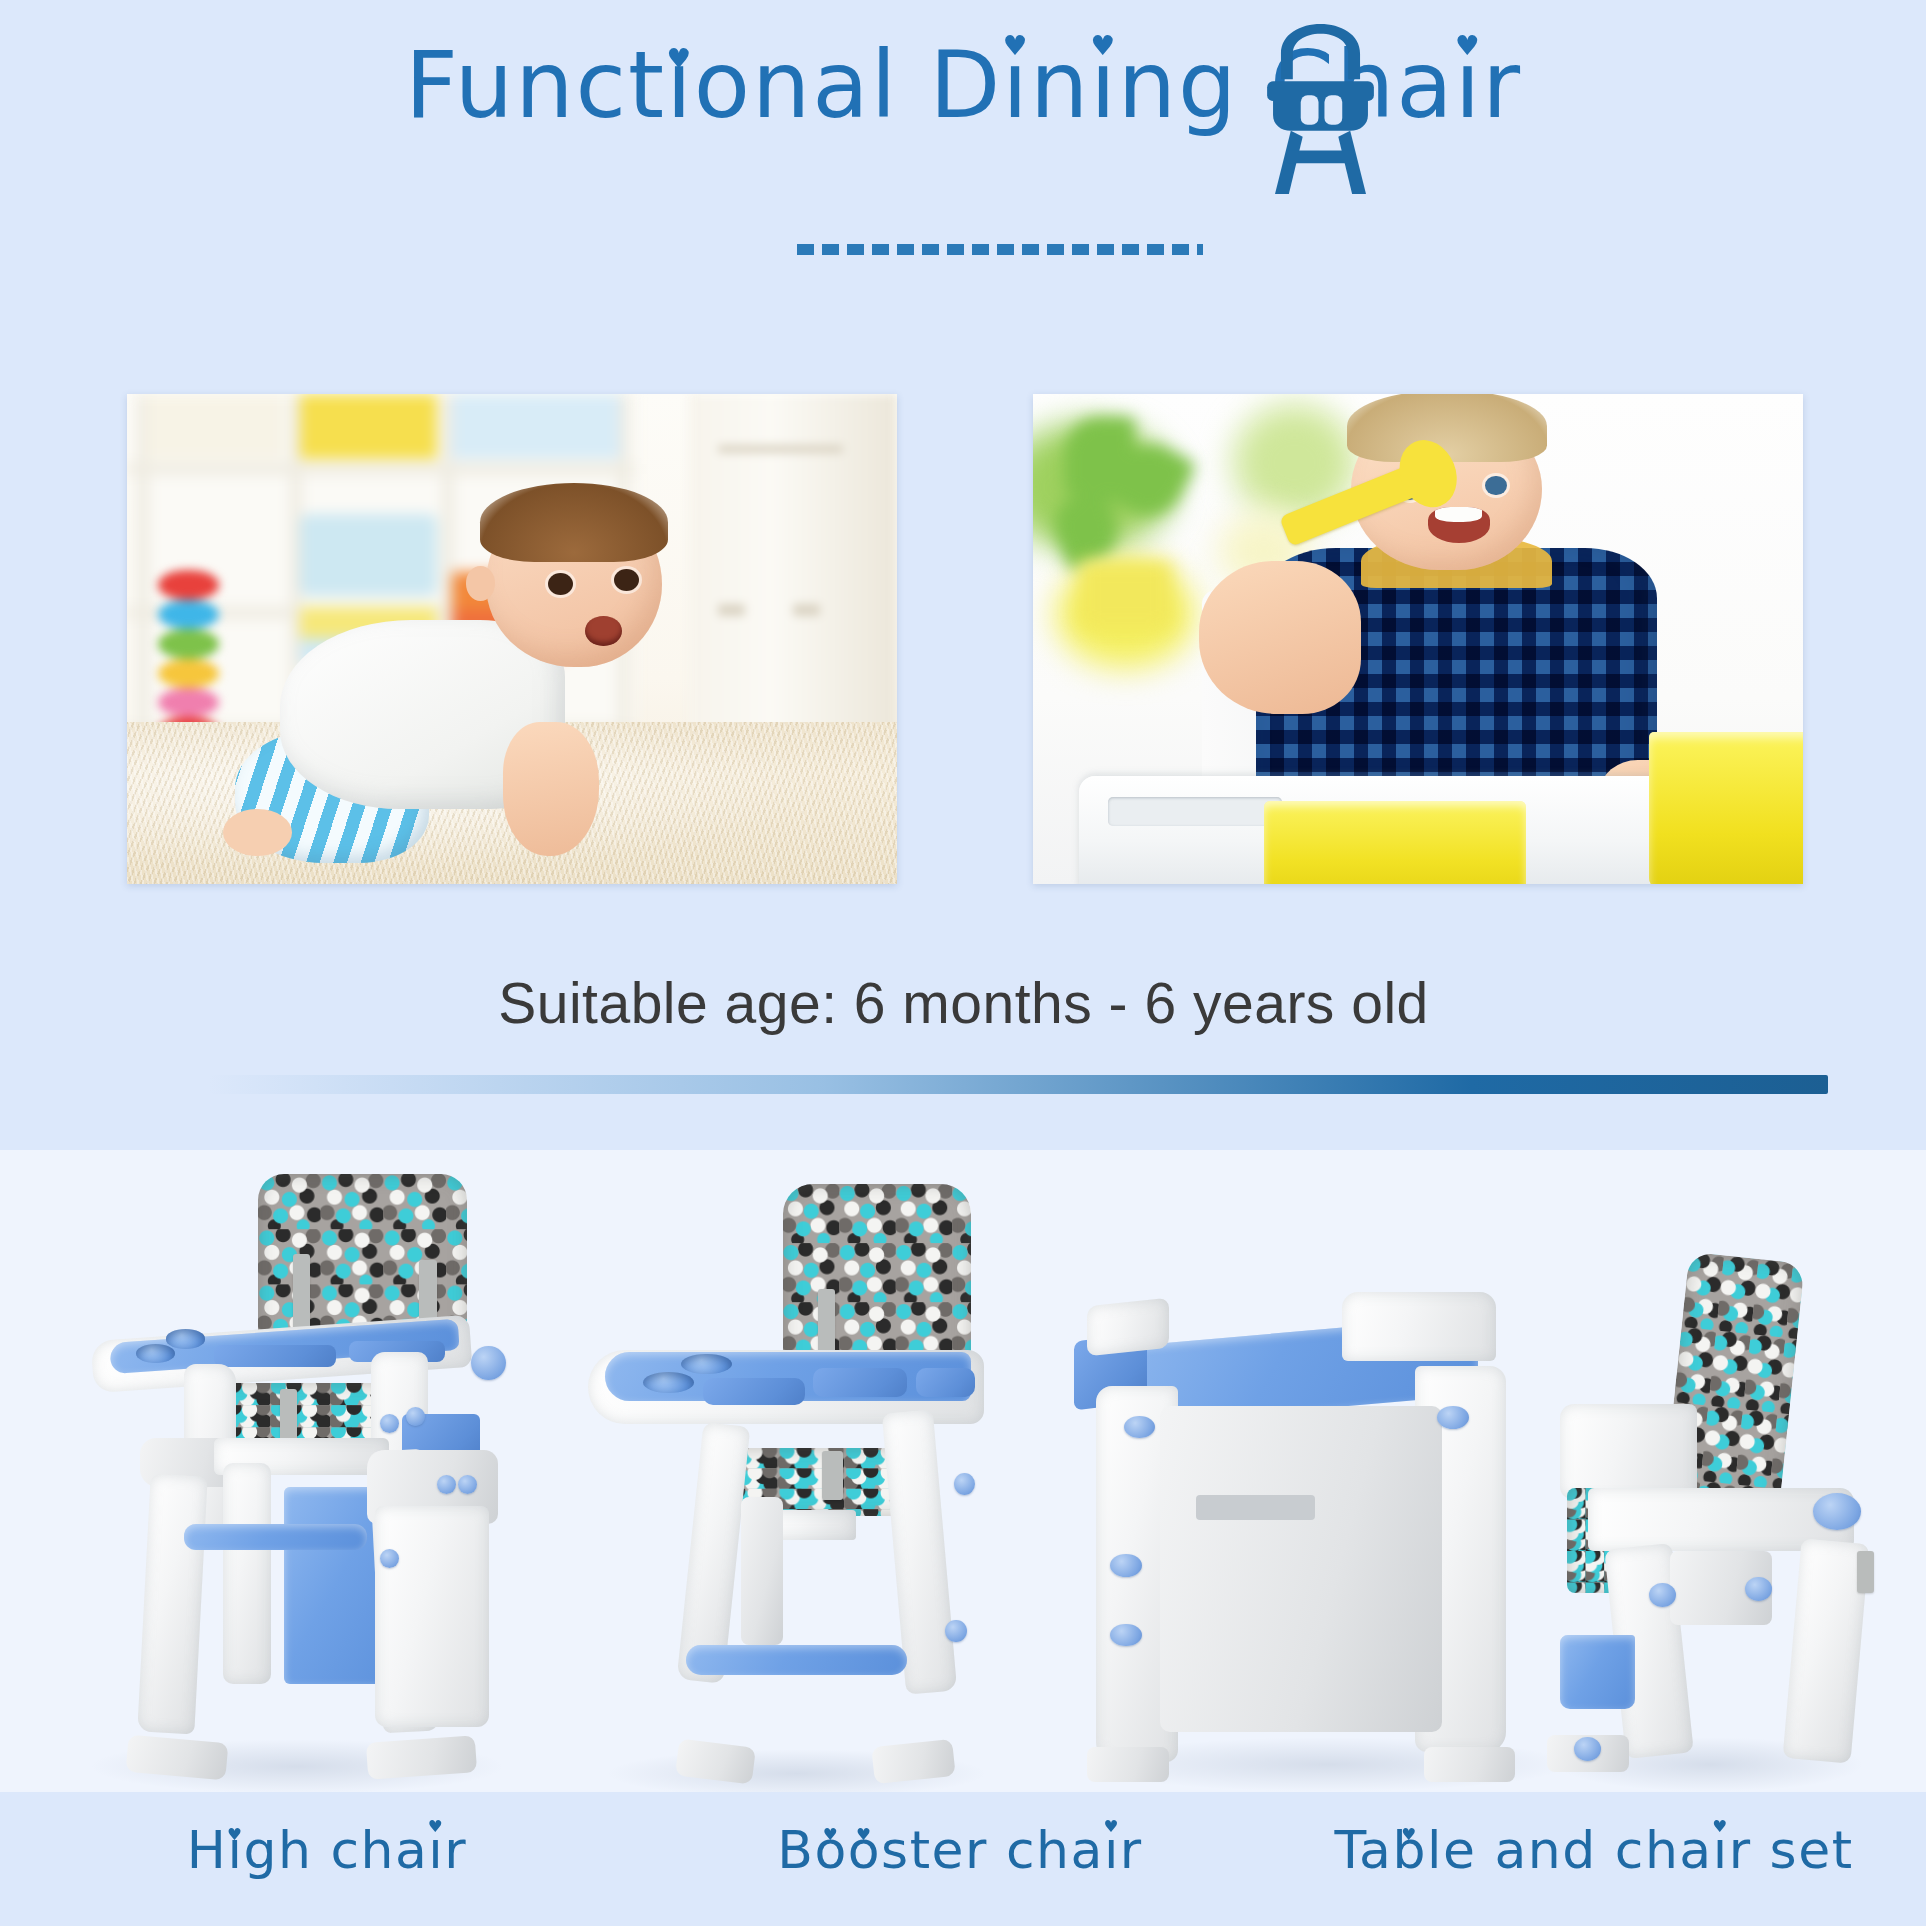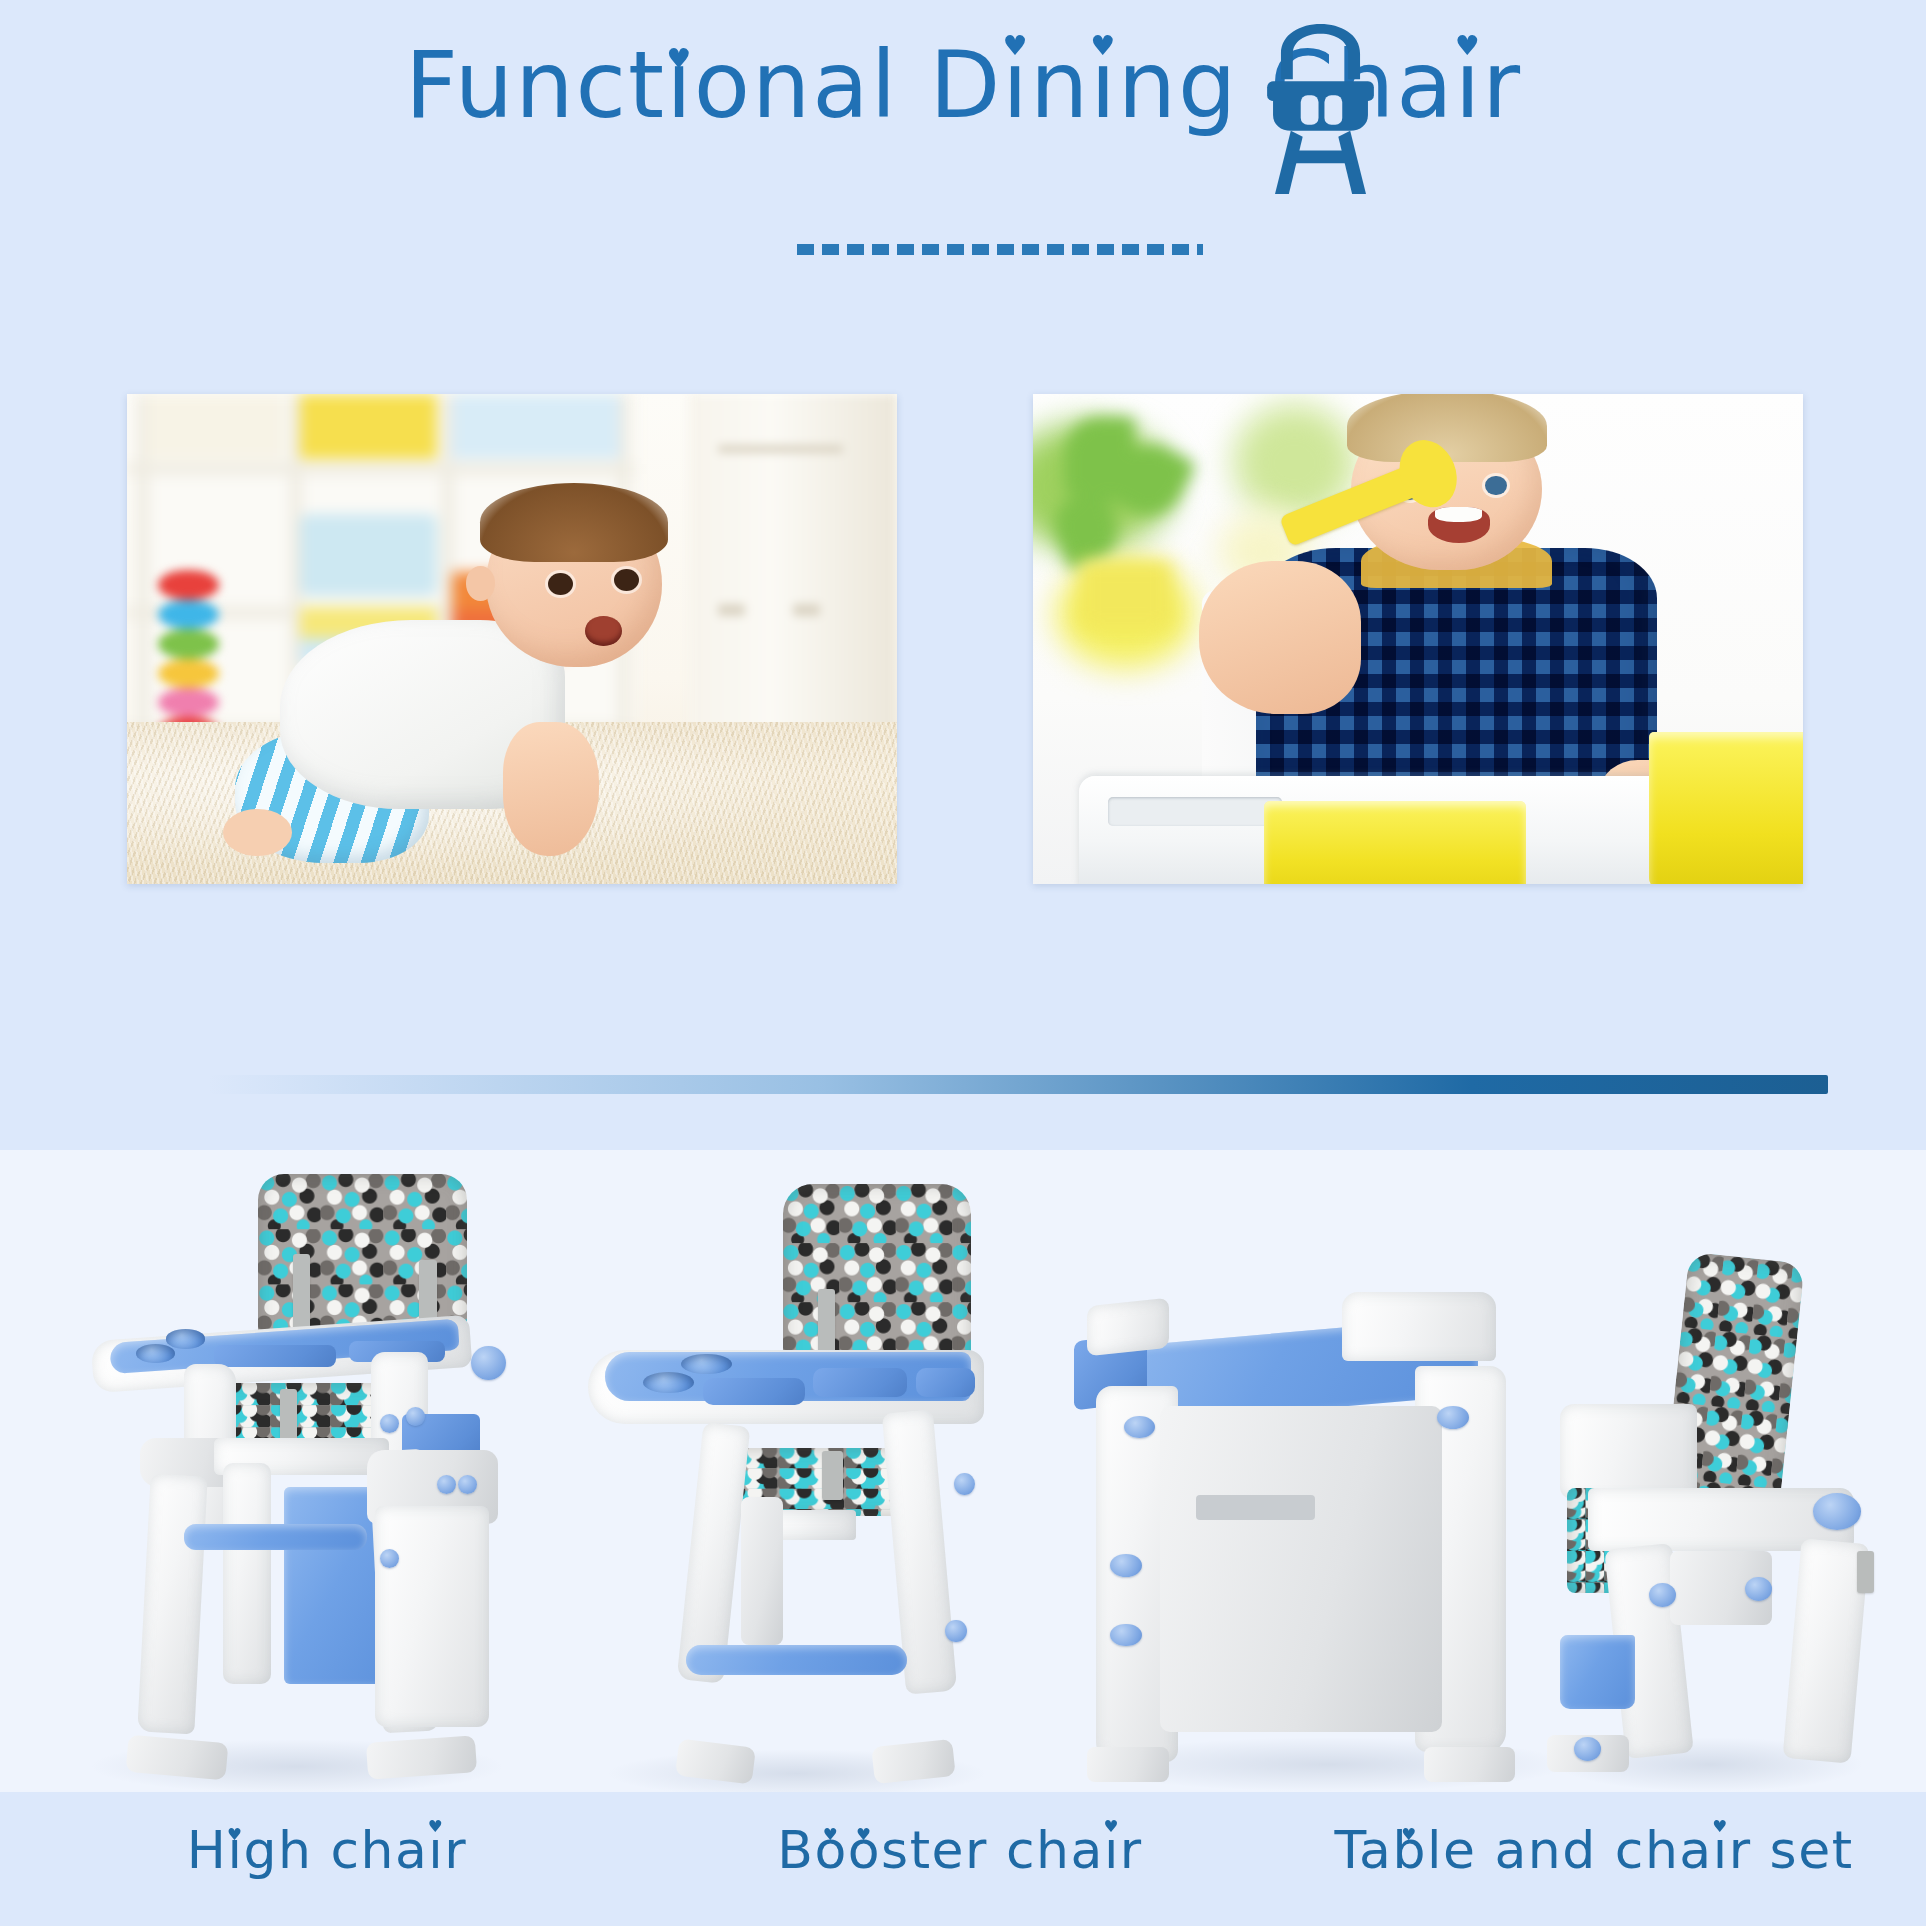--- a/index.html
+++ b/index.html
@@ -481,20 +481,21 @@
             <div class="tray">
               <div class="tray-slot"></div>
             </div>
             <div class="bowl"></div>
             <div class="cup"></div>
           </div>
         </div>
       </div>
     </div>
 
+    <div class="age-line">Suitable age: 6 months - 6 years old</div>
     <div class="grad-bar"></div>
   </div>
 
   <div class="bottom-section"></div>
 
   <div class="product p-highchair">
     <div class="softshadow" style="left:2%;bottom:-2%;width:96%;height:9%"></div>
 
     <div class="cushion" style="left:41%;top:1%;width:48%;height:30%;border-radius:26px 26px 14px 14px"></div>
     <div class="strap" style="left:49%;top:14%;width:4%;height:16%"></div>

